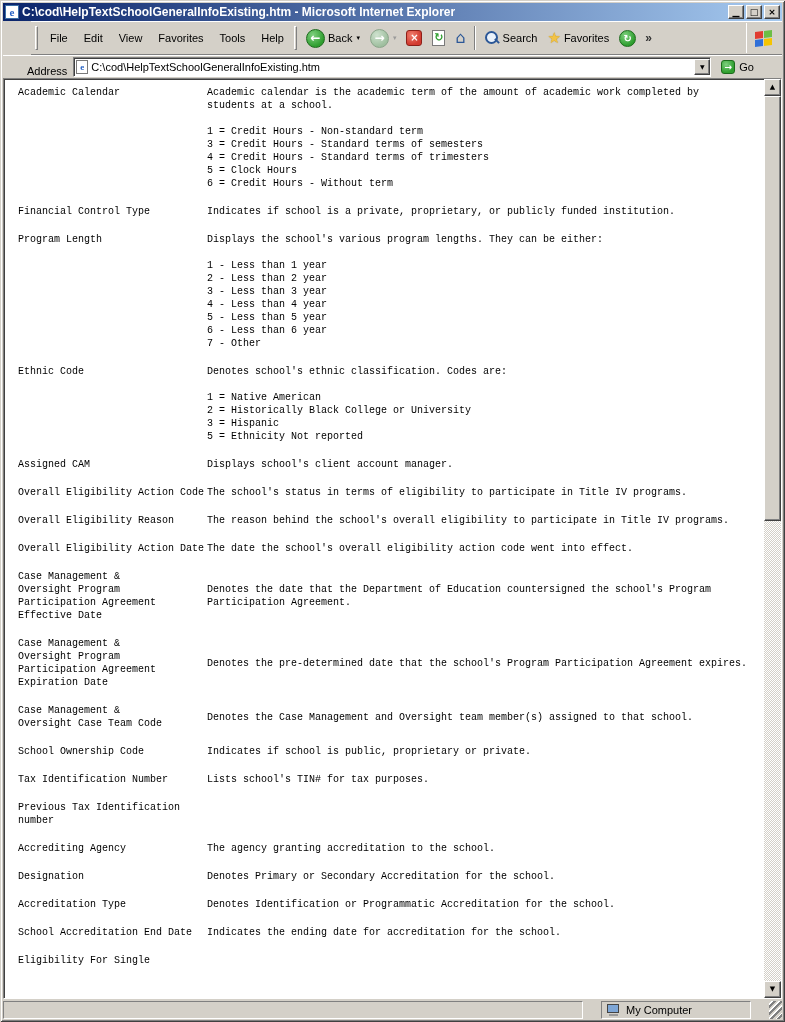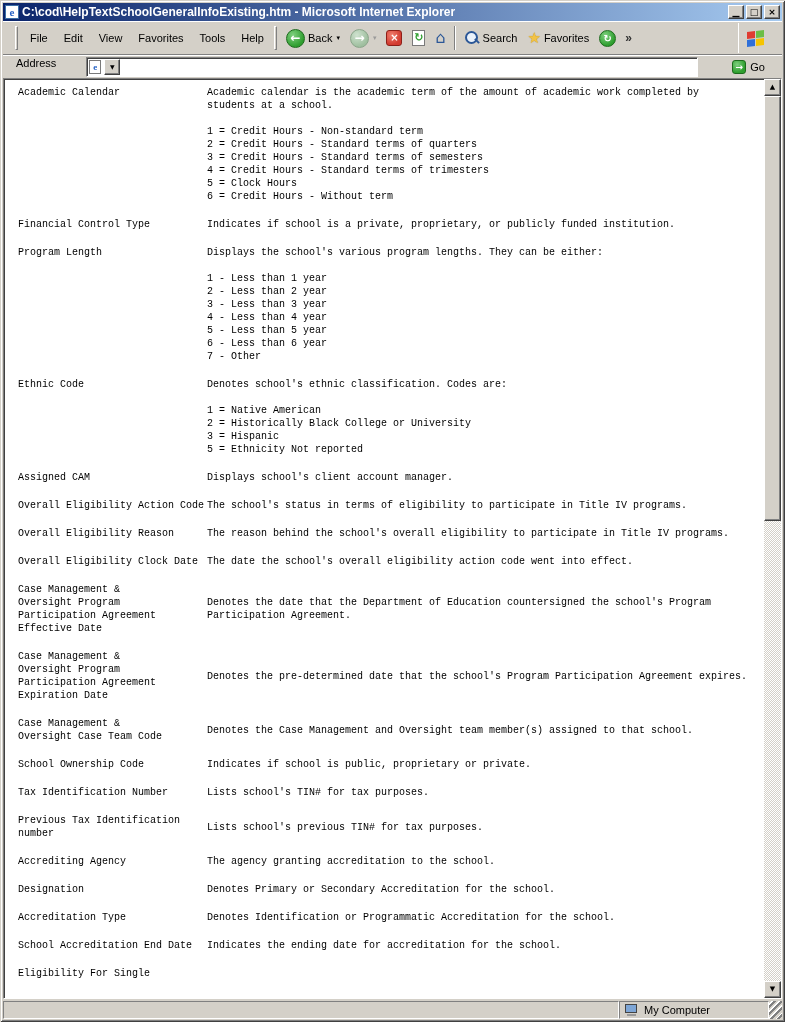--- a/index.html
+++ b/index.html
@@ -35,21 +35,22 @@
     border:1px solid; border-color:#fff #404040 #404040 #fff;
     box-shadow: inset -1px -1px 0 #808080;
     font:bold 9px/12px "DejaVu Sans",sans-serif; color:#000;
     text-align:center; cursor:default;
   }
 
   
   .toolbar-row {
     height:34px; flex:0 0 34px; display:flex; align-items:center;
     border-top:1px solid #fff; border-bottom:1px solid #808080;
-    padding:0 10px;
+    padding:0 2px;
+    margin-left:28px;
   }
   .grip { width:3px; height:24px; margin:0 4px 0 2px;
     border:1px solid; border-color:#fff #808080 #808080 #fff; }
   .menu { display:flex; align-items:center; }
   .menu-item { font:11px "Liberation Sans",sans-serif; color:#000; padding:3px 8px; }
   .tbtn { display:flex; align-items:center; gap:3px; padding:2px 5px; height:30px; }
   .tbtn .lbl { font:11px "Liberation Sans",sans-serif; color:#000; }
   .chev { font-size:7px; color:#000; margin-left:1px; }
   .chev.dis { color:#9a9a9a; }
   .circle-icon { width:19px; height:19px; border-radius:50%;
@@ -80,22 +81,22 @@
     align-items:center; justify-content:center;
     border-left:1px solid #fff; }
   .winflag { display:grid; grid-template-columns:8px 8px; grid-template-rows:7px 7px;
     gap:1px; transform:skewY(-6deg); }
   .winflag span:nth-child(1){ background:#E03C31; }
   .winflag span:nth-child(2){ background:#6CBE45; }
   .winflag span:nth-child(3){ background:#2F6FD8; }
   .winflag span:nth-child(4){ background:#F5C400; }
 
   
-  .address-row { height:23px; flex:0 0 23px; display:flex; align-items:flex-start;
-    border-top:1px solid #fff; padding:1px 9px;gap:24px; }
+  .address-row { height:23px; flex:0 0 23px; display:flex; align-items:flex-end;
+    border-top:1px solid #fff; padding:1px 20px; }
   .addr-label { font:11px "Liberation Sans",sans-serif; color:#000; padding:0 6px 0 4px; }
   .addr-field { flex:1; height:20px; background:#fff; display:flex; align-items:center;
     border:1px solid; border-color:#808080 #fff #fff #808080;
     box-shadow: inset 1px 1px 0 #404040; padding-left:2px; }
   .addr-page { width:12px; height:14px; background:#fff; border:1px solid #7a7a7a;
     color:#2763C5; font:bold 9px/12px "Liberation Serif",serif; text-align:center; flex:0 0 12px; margin-right:3px; }
   .addr-input { flex:1; border:none; outline:none; font:11px "Liberation Sans",sans-serif;
     color:#000; background:transparent; height:16px; }
   .addr-drop { width:16px; height:16px; background:#D4D0C8; flex:0 0 16px;
     border:1px solid; border-color:#fff #404040 #404040 #fff;
@@ -133,21 +134,21 @@
     border:1px solid; border-color:#fff #404040 #404040 #fff;
     box-shadow: inset -1px -1px 0 #808080;
     font:7px/15px "DejaVu Sans",sans-serif; color:#000; text-align:center; }
   .sb-up { top:0; } .sb-down { bottom:0; }
   .sb-thumb { position:absolute; left:0; top:17px; width:17px; height:425px; background:#D4D0C8;
     border:1px solid; border-color:#fff #404040 #404040 #fff;
     box-shadow: inset -1px -1px 0 #808080; }
 
   
   .statusbar { height:20px; flex:0 0 20px; display:flex; align-items:stretch;
-    gap:0; padding-top:2px; }
+    gap:18px; padding-top:2px; }
   .status-panel { border:1px solid; border-color:#808080 #fff #fff #808080;
     display:flex; align-items:center; font:11px "Liberation Sans",sans-serif; color:#000; }
   .sp-main { flex:1; }
   .sp-zone { width:150px; padding-left:4px; gap:5px; }
   .comp-icon { position:relative; width:15px; height:12px; flex:0 0 15px; }
   .comp-icon .scr { position:absolute; left:1px; top:0; width:12px; height:9px;
     background:#7EA6D6; border:1px solid #444; }
   .comp-icon .base { position:absolute; left:3px; bottom:0; width:9px; height:2px; background:#9a9a9a; }
   .resize-grip { width:13px; align-self:stretch;
     background:repeating-linear-gradient(135deg,transparent 0 2px,#fff 2px 3px,#808080 3px 5px); }
@@ -218,35 +219,36 @@
           <span></span>
           <span></span>
       </span>
     </span>
   </div>
 
   <div class="address-row">
     <span class="addr-label">Address</span>
     <span class="addr-field">
       <span class="addr-page">e</span>
+      <input class="addr-input" type="text" value="C:\cod\HelpTextSchoolGeneralInfoExisting.htm" style="">
       <span class="addr-drop">▼</span>
     </span>
     <span class="go-btn">
       <span class="go-icon">→</span>
       <span class="go-lbl">Go</span>
     </span>
   </div>
 
   <div class="content">
     <div class="doc">
   <div class="hrow">
     <div class="term">Academic Calendar</div>
     <div class="defwrap">
       <div class="def">Academic calendar is the academic term of the amount of academic work completed by students at a school.</div>
-      <div class="def-list"><div>1 = Credit Hours - Non-standard term</div><div>2 = Credit Hours - Standard terms of quarters</div><div>3 = Credit Hours - Standard terms of semesters</div><div>4 = Credit Hours - Standard terms of trimesters</div><div>5 = Clock Hours</div><div>6 = Credit Hours - Without term</div></div>
+      <div class="def-list"><div>1 = Credit Hours - Non-standard term</div><div>3 = Credit Hours - Standard terms of semesters</div><div>4 = Credit Hours - Standard terms of trimesters</div><div>5 = Clock Hours</div><div>6 = Credit Hours - Without term</div></div>
     </div>
   </div>
 
   <div class="hrow">
     <div class="term">Financial Control Type</div>
     <div class="defwrap">
       <div class="def">Indicates if school is a private, proprietary, or publicly funded institution.</div>
 
     </div>
   </div>
@@ -285,21 +287,21 @@
 
   <div class="hrow">
     <div class="term">Overall Eligibility Reason</div>
     <div class="defwrap">
       <div class="def">The reason behind the school's overall eligibility to participate in Title IV programs.</div>
 
     </div>
   </div>
 
   <div class="hrow">
-    <div class="term">Overall Eligibility Clock Date</div>
+    <div class="term">Overall Eligibility Action Date</div>
     <div class="defwrap">
       <div class="def">The date the school's overall eligibility action code went into effect.</div>
 
     </div>
   </div>
 
   <div class="hrow center">
     <div class="term">Case Management &amp;
 Oversight Program
 Participation Agreement
@@ -342,24 +344,20 @@
     <div class="term">Tax Identification Number</div>
     <div class="defwrap">
       <div class="def">Lists school's TIN# for tax purposes.</div>
 
     </div>
   </div>
 
   <div class="hrow center">
     <div class="term">Previous Tax Identification
 number</div>
-    <div class="defwrap">
-      <div class="def">Lists school's previous TIN# for tax purposes.</div>
-
-    </div>
   </div>
 
   <div class="hrow">
     <div class="term">Accrediting Agency</div>
     <div class="defwrap">
       <div class="def">The agency granting accreditation to the school.</div>
 
     </div>
   </div>
 

